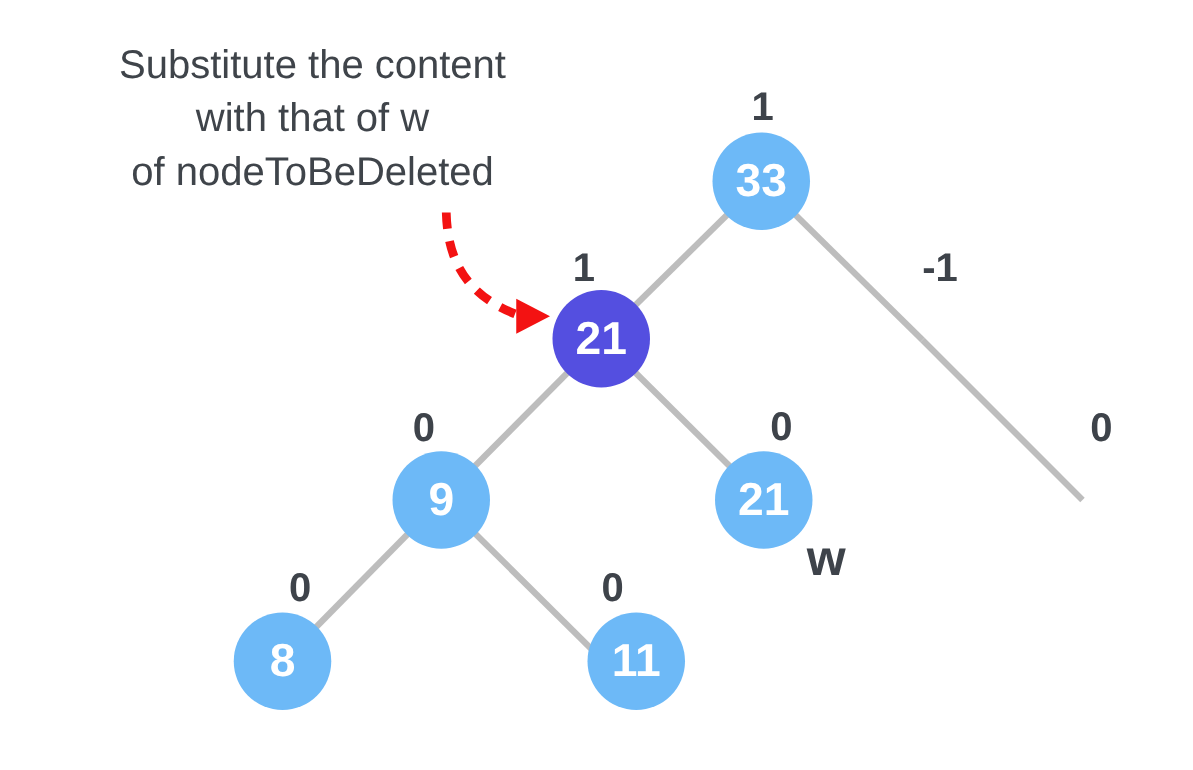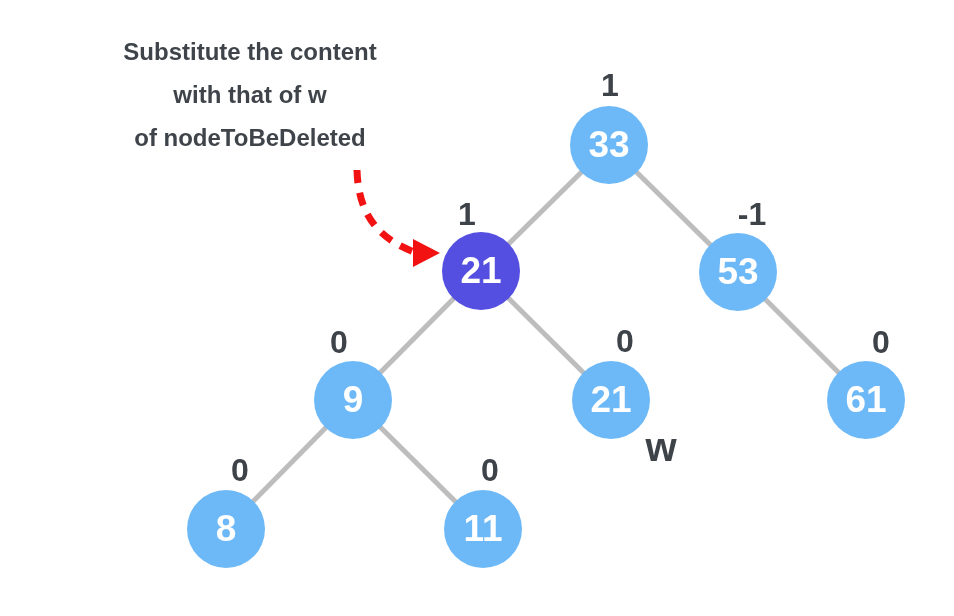--- a/index.html
+++ b/index.html
@@ -15,23 +15,23 @@
     position:absolute;
     left:0;top:0;
     width:954px;height:616px;
   }
   .annotation{
     position:absolute;
     left:54px;
     top:30px;
     width:392px;
     text-align:center;
-    font-size:24px;
+    font-size:32px;
     line-height:43px;
-    font-weight:bold;
+    font-weight:normal;
     color:#3F444A;
     letter-spacing:0px;
   }
   .annotation .line{display:block;}
   .node{
     position:absolute;
     width:78px;
     height:78px;
     border-radius:50%;
     display:flex;
@@ -89,26 +89,24 @@
   </svg>
 
   <div class="annotation">
     <span class="line">Substitute the content</span>
     <span class="line">with that of w</span>
     <span class="line">of nodeToBeDeleted</span>
   </div>
 
   <div class="node blue" style="left:609px;top:145px">33</div>
   <div class="node purple" style="left:481px;top:271px">21</div>
-  <div class="node blue" style="left:738px;top:272px">53</div>
   <div class="node blue" style="left:353px;top:400px">9</div>
   <div class="node blue" style="left:611px;top:400px">21</div>
-  <div class="node blue" style="left:866px;top:400px">61</div>
   <div class="node blue" style="left:226px;top:529px">8</div>
-  <div class="node blue" style="left:483px;top:529px">11</div>
+  <div class="node blue" style="left:509px;top:529px">11</div>
 
   <div class="bf" style="left:610px;top:85px">1</div>
   <div class="bf" style="left:467px;top:214px">1</div>
   <div class="bf" style="left:752px;top:214px">-1</div>
   <div class="bf" style="left:339px;top:342px">0</div>
   <div class="bf" style="left:625px;top:341px">0</div>
   <div class="bf" style="left:881px;top:342px">0</div>
   <div class="bf" style="left:240px;top:470px">0</div>
   <div class="bf" style="left:490px;top:470px">0</div>
 

